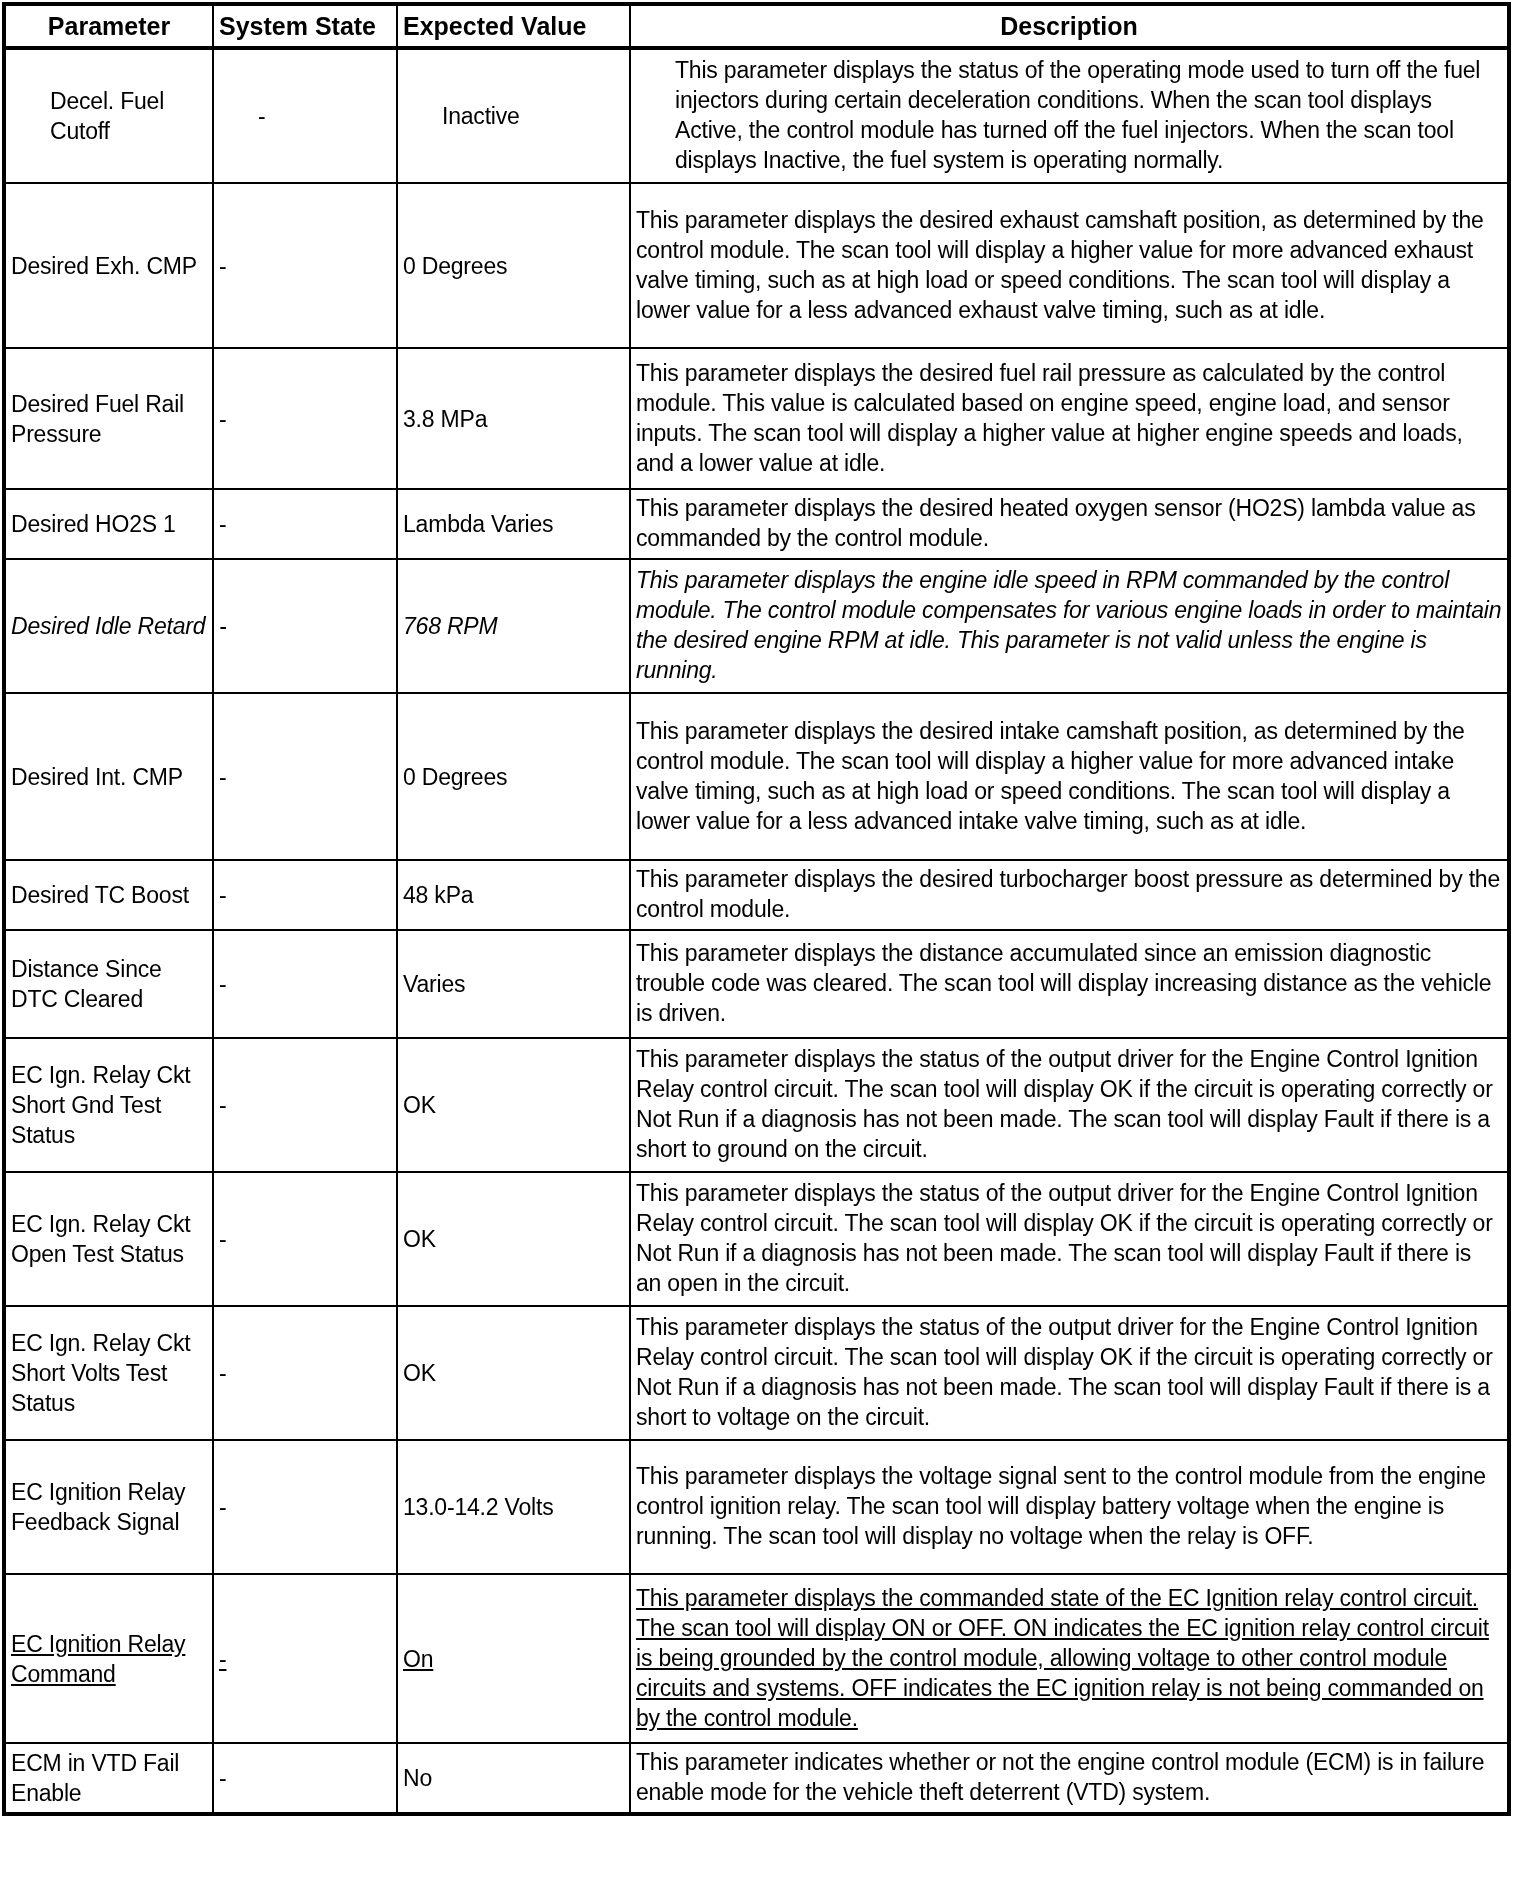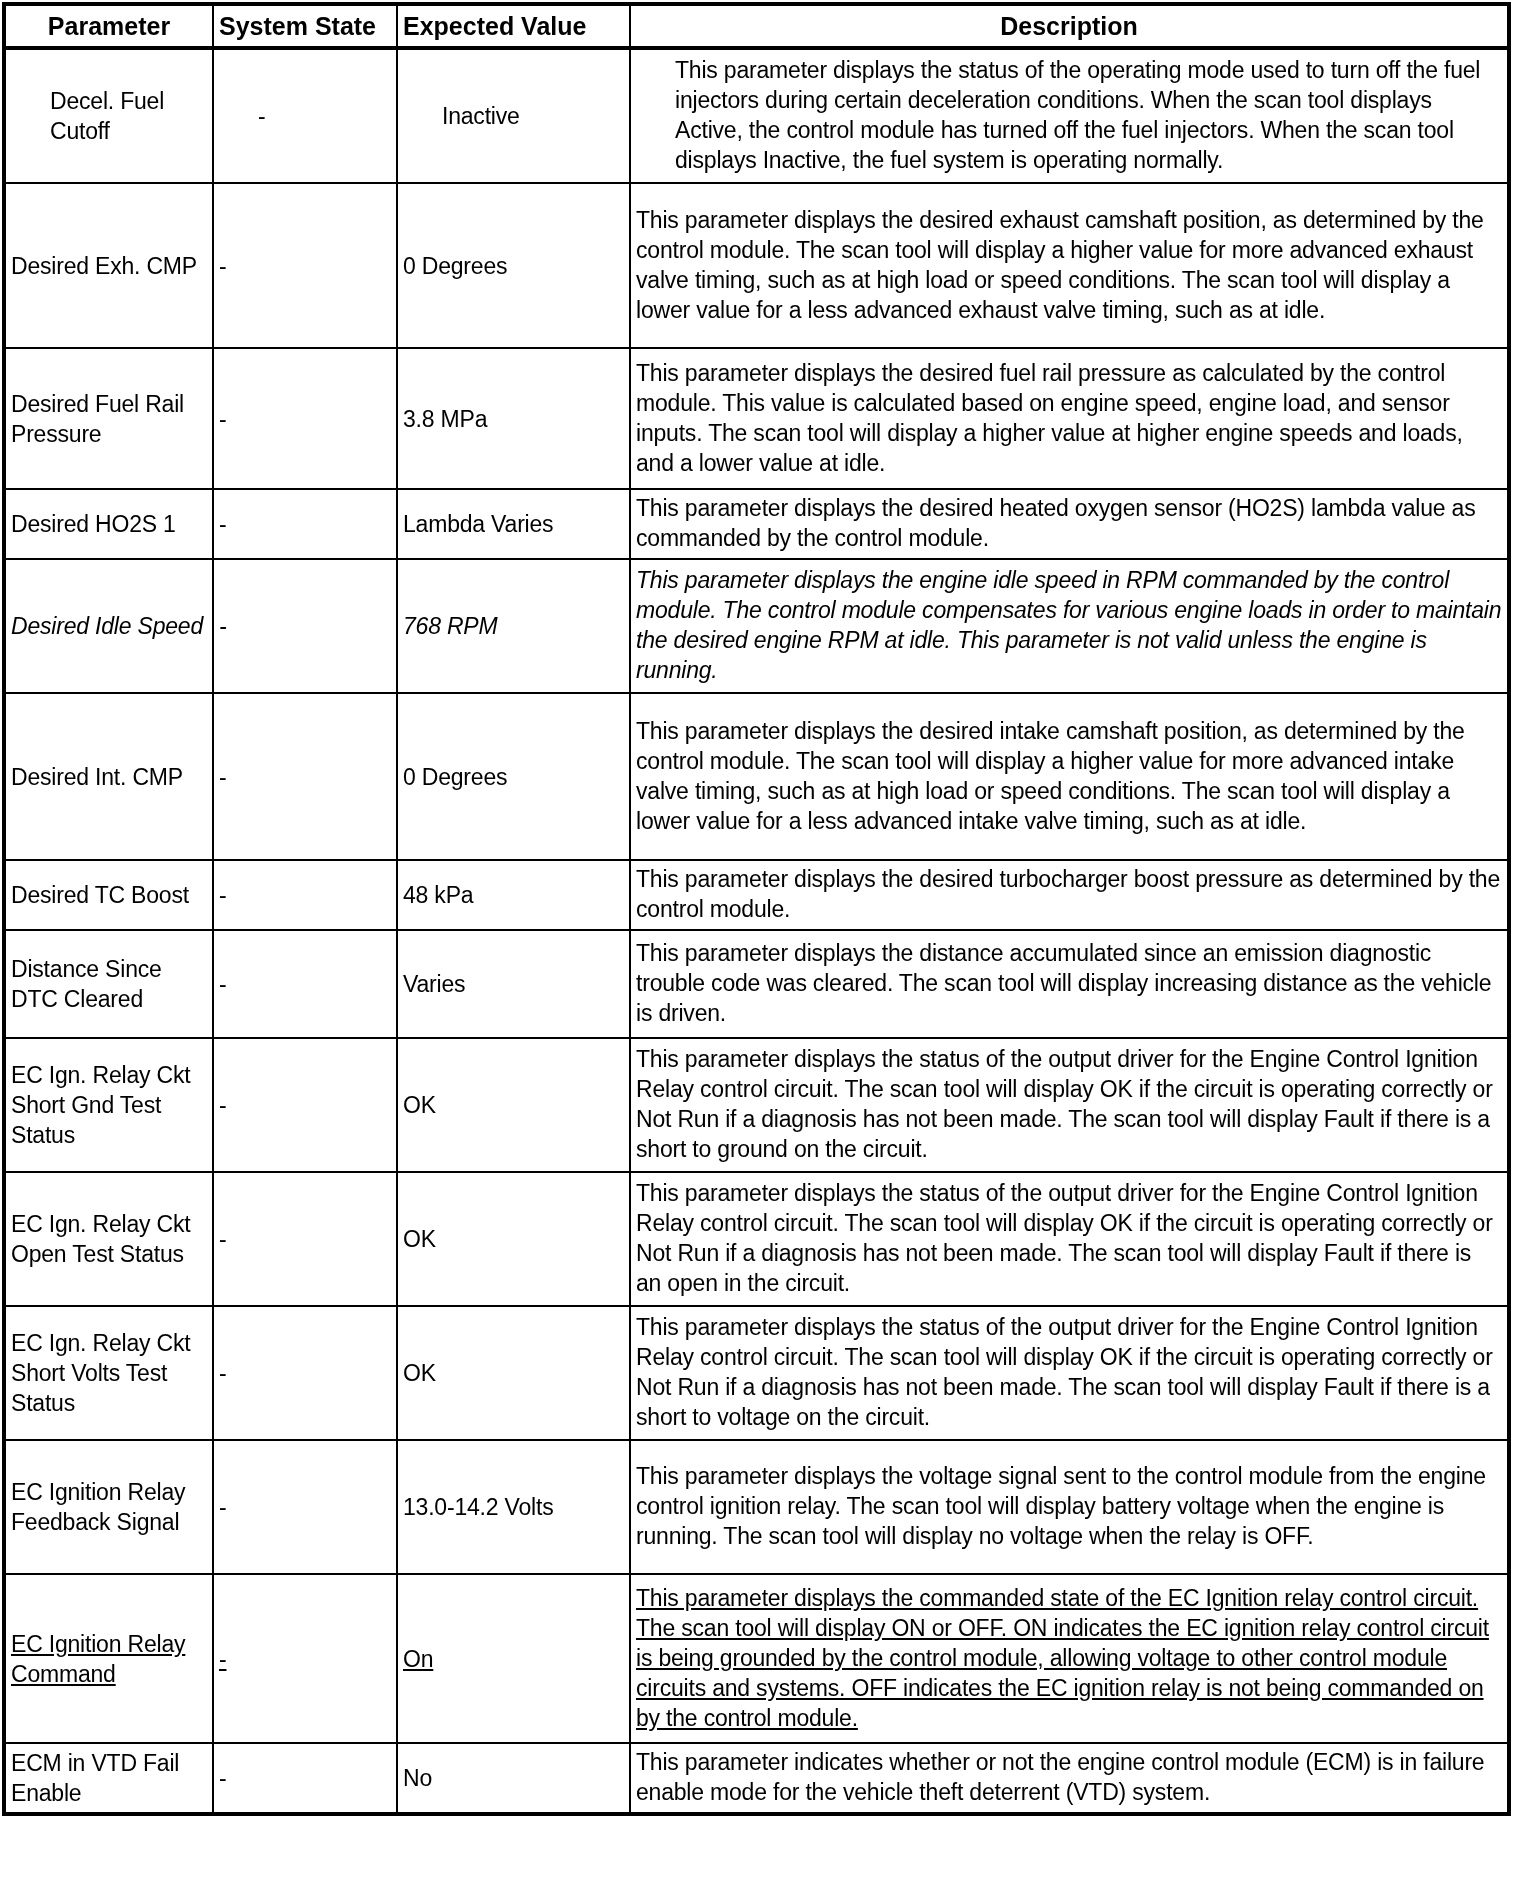--- a/index.html
+++ b/index.html
@@ -71,21 +71,21 @@
       <td>3.8 MPa</td>
       <td class="desc">This parameter displays the desired fuel rail pressure as calculated by the control module. This value is calculated based on engine speed, engine load, and sensor inputs. The scan tool will display a higher value at higher engine speeds and loads, and a lower value at idle.</td>
     </tr>
     <tr class="r5">
       <td>Desired HO2S 1</td>
       <td>-</td>
       <td>Lambda Varies</td>
       <td class="desc">This parameter displays the desired heated oxygen sensor (HO2S) lambda value as commanded by the control module.</td>
     </tr>
     <tr class="r6">
-      <td>Desired Idle Speed</td>
+      <td>Desired Idle Retard</td>
       <td>-</td>
       <td>768 RPM</td>
       <td class="desc">This parameter displays the engine idle speed in RPM commanded by the control module. The control module compensates for various engine loads in order to maintain the desired engine RPM at idle. This parameter is not valid unless the engine is running.</td>
     </tr>
     <tr class="r7">
       <td>Desired Int. CMP</td>
       <td>-</td>
       <td>0 Degrees</td>
       <td class="desc">This parameter displays the desired intake camshaft position, as determined by the control module. The scan tool will display a higher value for more advanced intake valve timing, such as at high load or speed conditions. The scan tool will display a lower value for a less advanced intake valve timing, such as at idle.</td>
     </tr>

